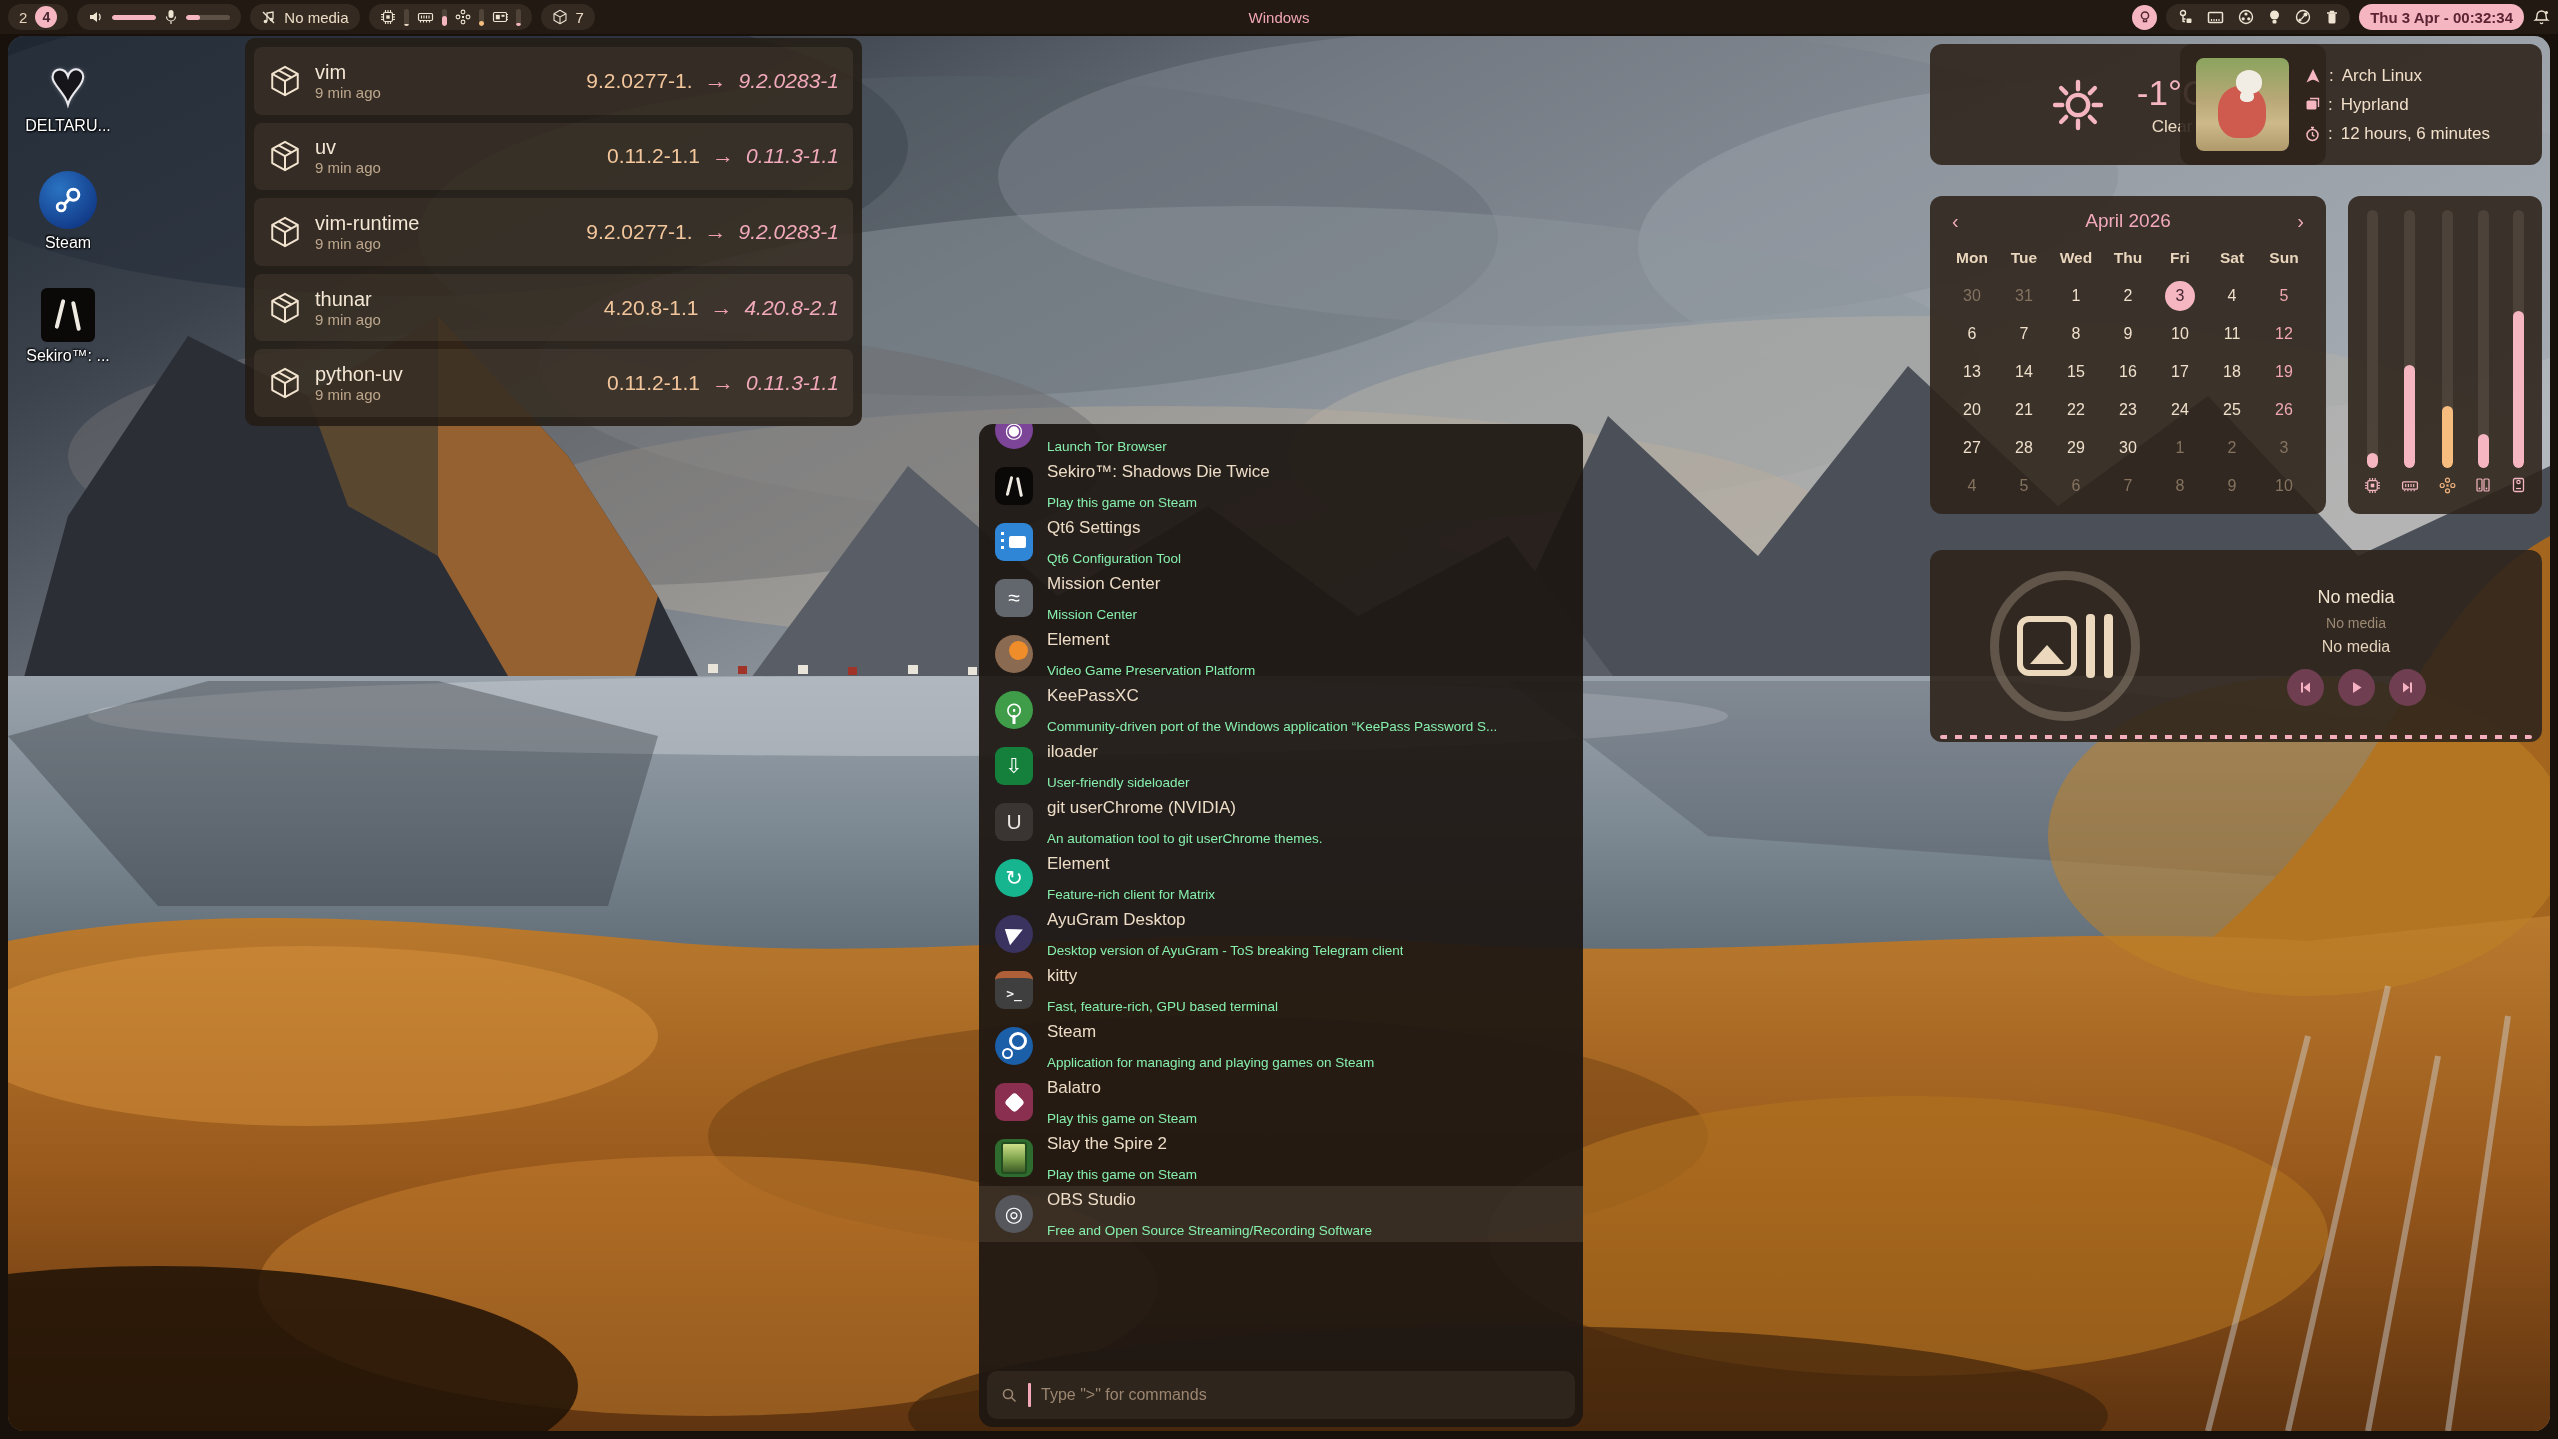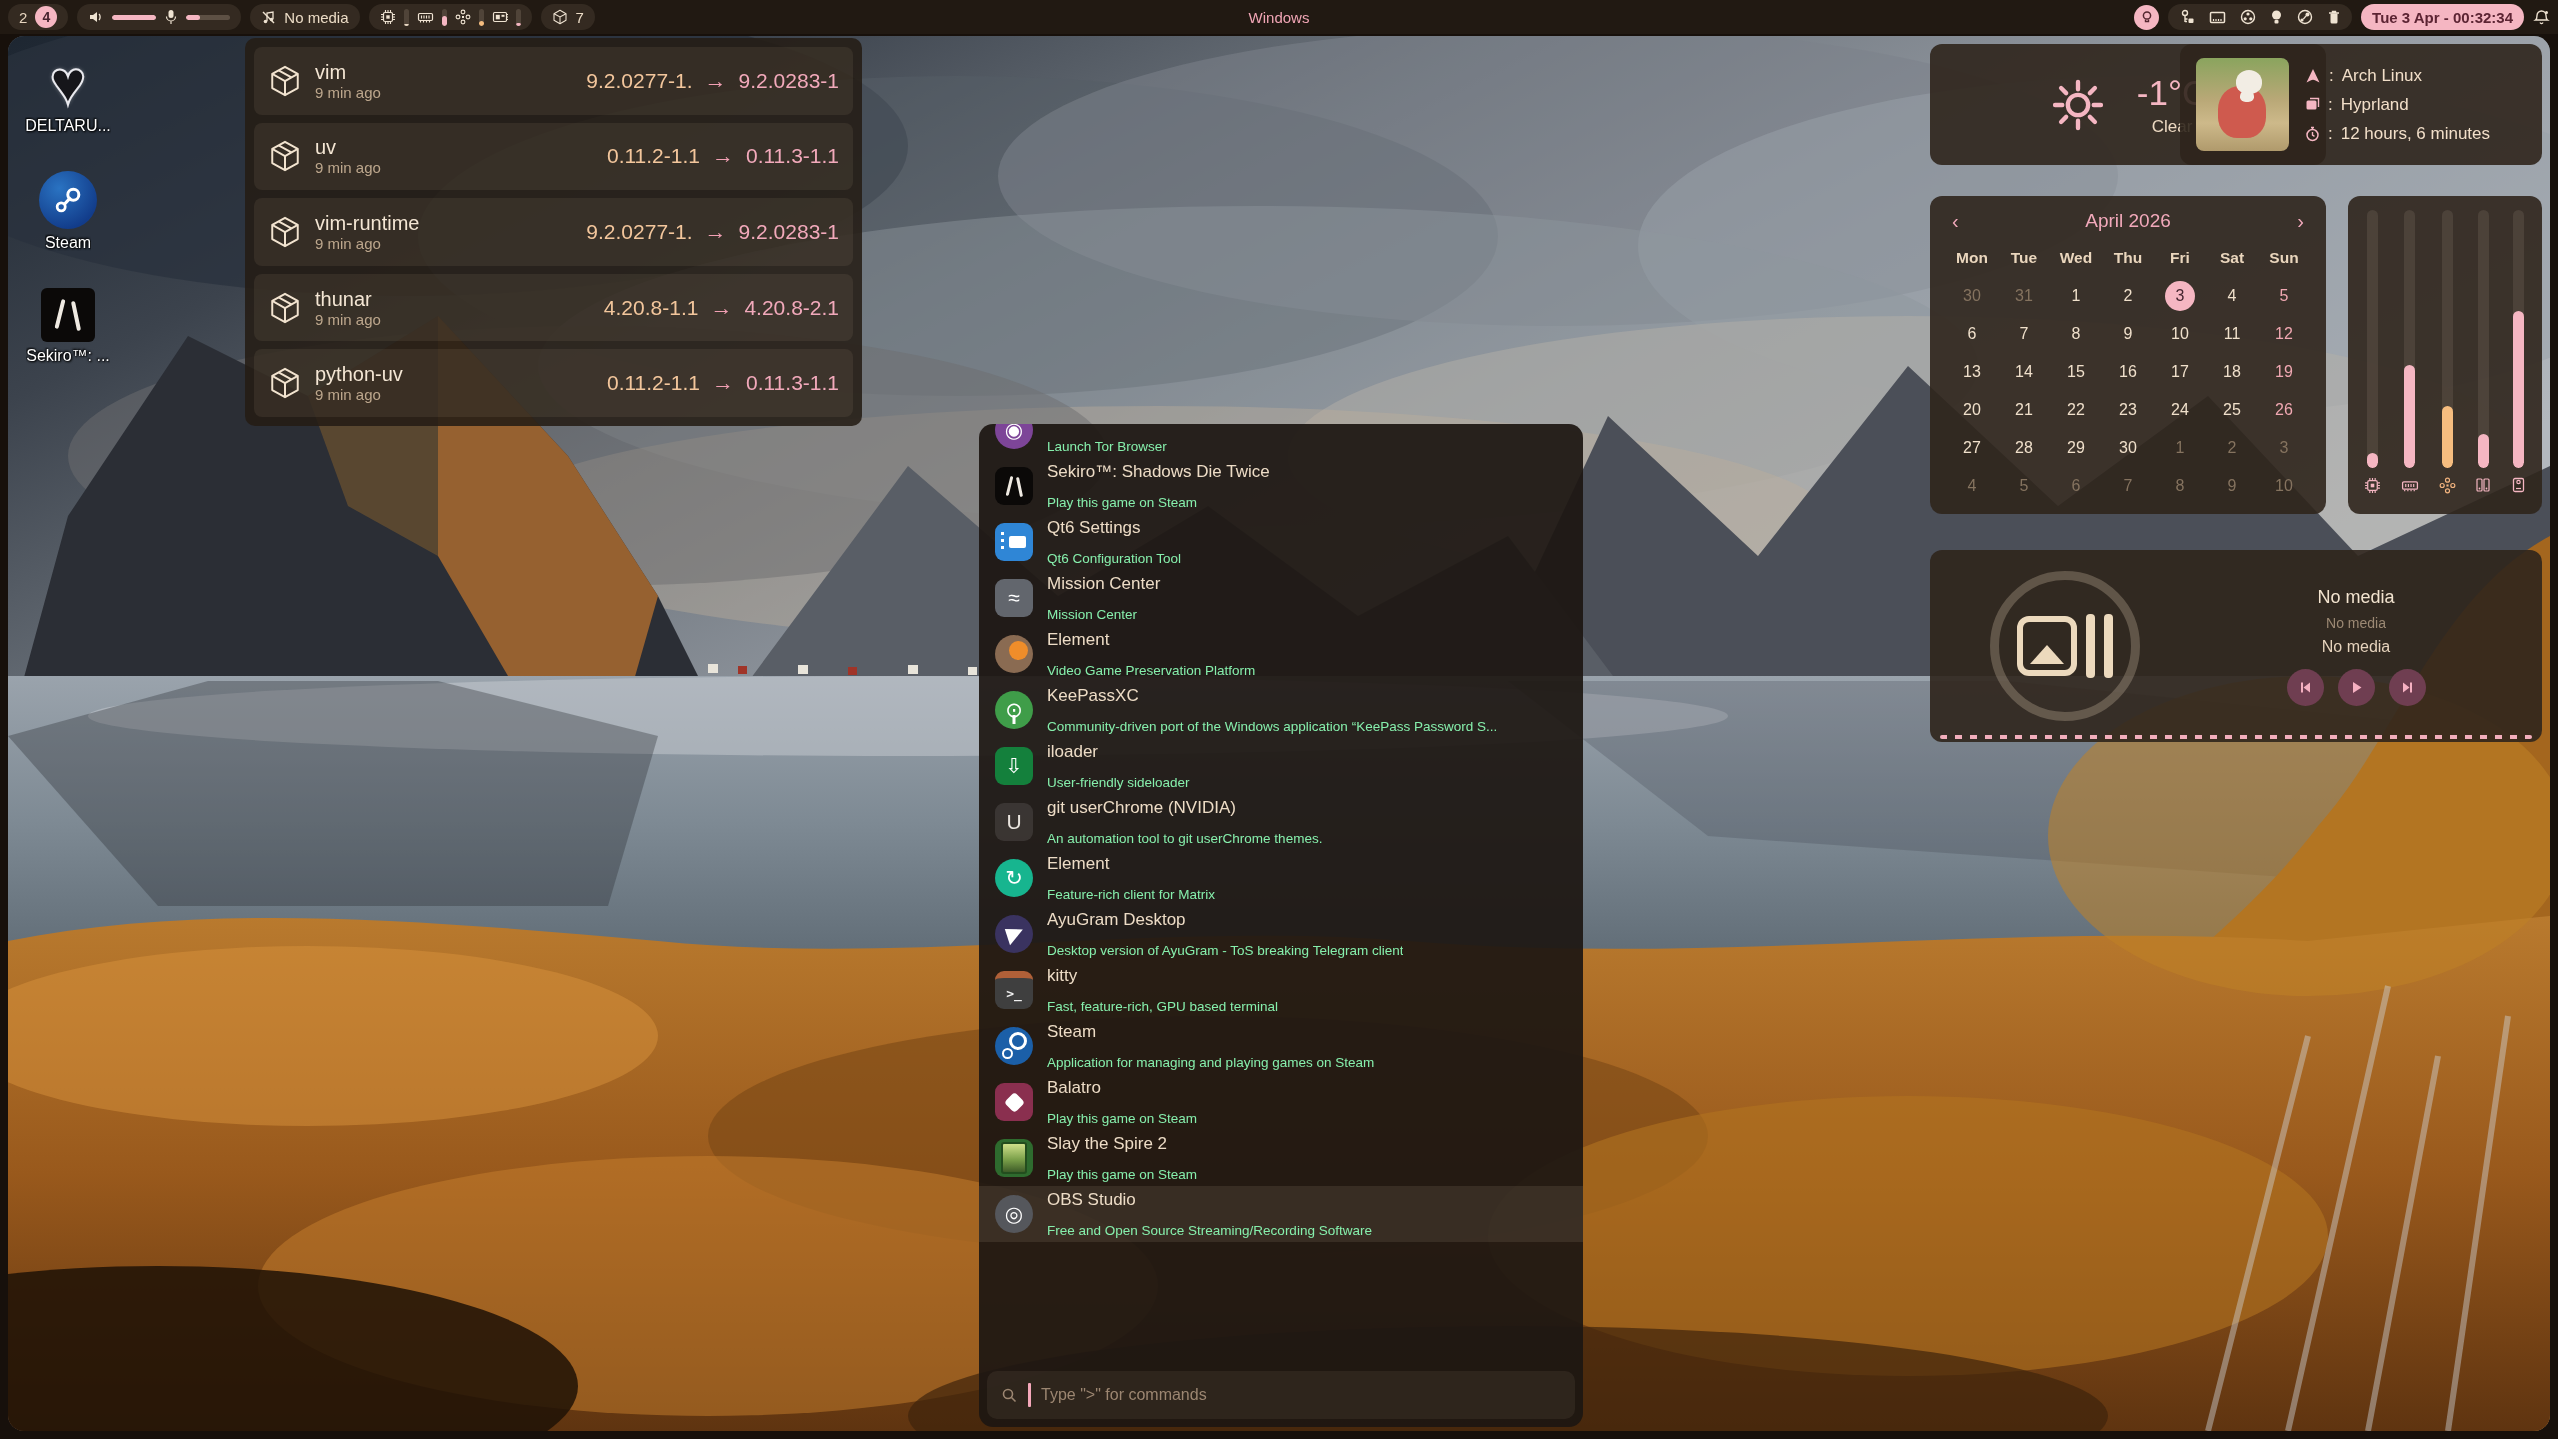--- a/index.html
+++ b/index.html
@@ -41,21 +41,21 @@
   .updates { left:237px; top:2px; width:617px; height:388px; background:rgba(36,28,21,0.88);
              border-radius:10px; padding:9px; display:flex; flex-direction:column; gap:8px; }
   .upd-row { flex:1; background:rgba(240,214,184,0.08); border-radius:8px; display:flex;
              align-items:center; padding:0 14px; gap:13px; overflow:hidden; }
   .upd-ic { color:#f2e3cf; flex:none; }
   .upd-name { font-size:20px; color:#f4e6d4; line-height:1.15; }
   .upd-time { font-size:15px; color:#bda78d; }
   .upd-vers { margin-left:auto; display:flex; align-items:center; gap:12px; white-space:nowrap; font-size:21px; }
   .upd-old { color:#f3c69c; }
   .upd-arrow { color:#f2a0b4; font-size:22px; }
-  .upd-new { color:#f2a9bb; }
+  .upd-new { color:#f2a9bb;font-style:italic; }
 
   
   .dicons { position:absolute; left:6px; top:18px; width:108px; display:flex; flex-direction:column;
             gap:36px; align-items:center; }
   .dicon { display:flex; flex-direction:column; align-items:center; gap:5px; width:108px; }
   .dicon-label { font-size:16px; color:#ffffff; text-align:center; max-width:104px; overflow:hidden;
                  white-space:nowrap; text-shadow:0 0 3px #000,1px 1px 2px #000,-1px -1px 2px #000; }
   .heart-glyph { font-size:62px; line-height:58px; color:#16161a; -webkit-text-stroke:2px #e9e9ee;
                  text-shadow:0 0 4px rgba(255,255,255,.5); }
   .steam-tile { width:58px; height:58px; border-radius:50%; background:radial-gradient(circle at 35% 30%,#2a73c2,#123c8a 75%);
@@ -312,21 +312,21 @@
           </svg>
       </span>
       <span class="tray-ic">
         <svg class="ic" width="14" height="16" viewBox="0 0 14 16">
             <path d="M2 4h10M5.5 4V2.5h3V4" stroke="currentColor" stroke-width="1.4" fill="none"></path>
             <path d="M3.5 4.5h7V13a1.5 1.5 0 0 1-1.5 1.5H5A1.5 1.5 0 0 1 3.5 13z" fill="currentColor"></path>
           </svg>
       </span>
     </div>
     <div class="pill clockpill">
-      <span>Tue 3 Apr - 00:32:34</span>
+      <span>Thu 3 Apr - 00:32:34</span>
     </div>
     <span class="tray-ic">
       <svg class="ic" width="17" height="17" viewBox="0 0 17 17">
           <path d="M8.5 2a4.5 4.5 0 0 0-4.5 4.5c0 3.5-1.5 4.5-1.5 4.5h12s-1.5-1-1.5-4.5A4.5 4.5 0 0 0 8.5 2z" stroke="currentColor" stroke-width="1.4" fill="none"></path>
           <path d="M7 13.5a1.6 1.6 0 0 0 3 0" stroke="currentColor" stroke-width="1.3" fill="none"></path>
           <circle cx="13.5" cy="3.5" r="1.5" fill="currentColor"></circle>
         </svg>
     </span>
   </div>
 </header>

